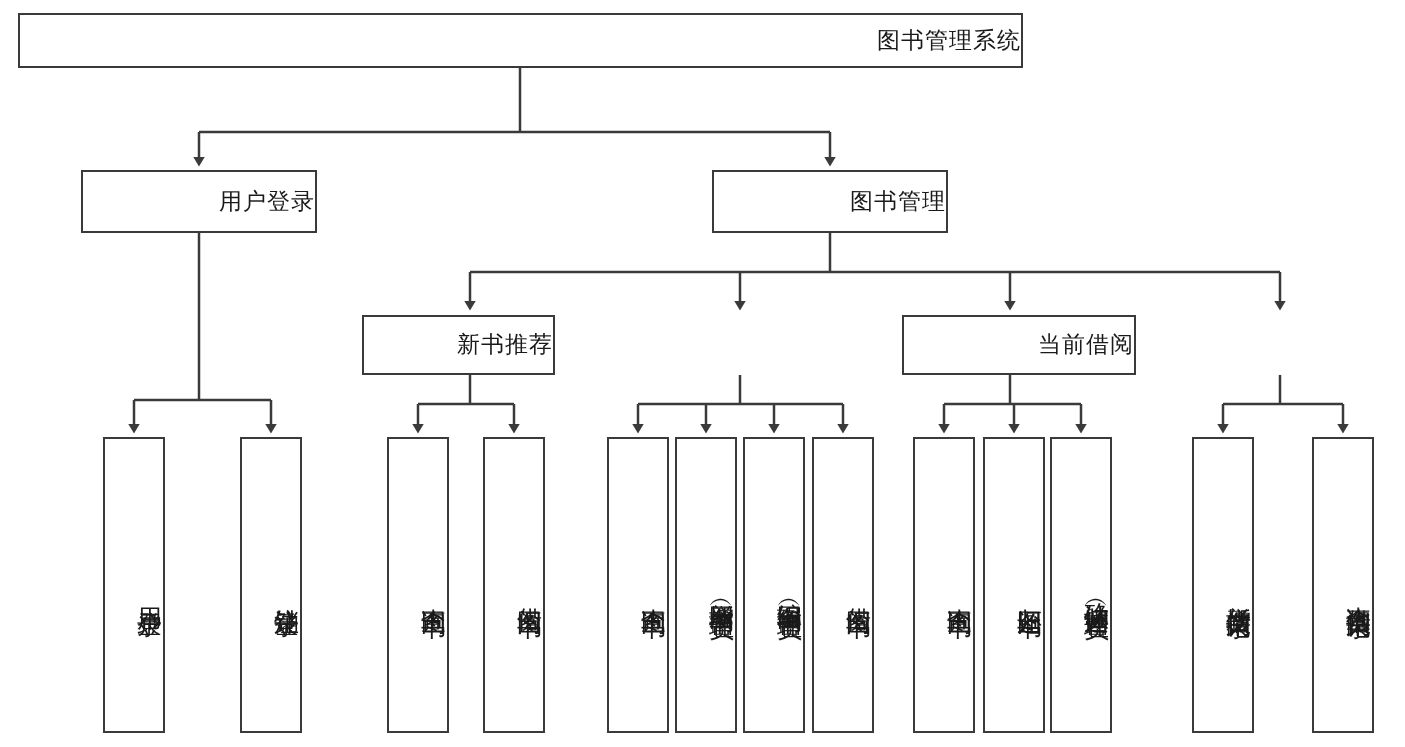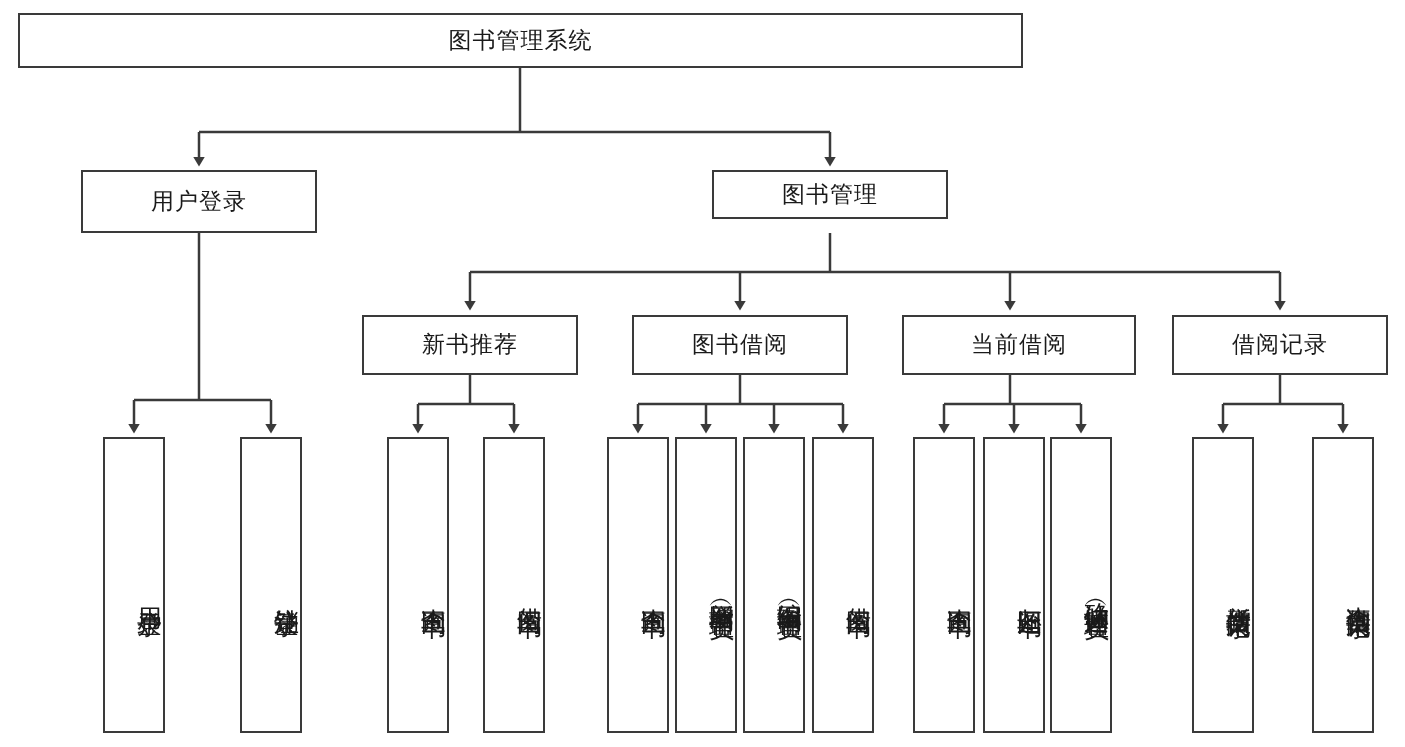--- a/index.html
+++ b/index.html
@@ -17,21 +17,21 @@
     background: #ffffff;
     overflow: hidden;
   }
   .node {
     position: absolute;
     box-sizing: border-box;
     border: 2.5px solid #3a3a3a;
     background: #ffffff;
     display: flex;
     align-items: center;
-    justify-content: center;
+    justify-content: flex-end;
     color: #1a1a1a;
   }
   .node.horiz {
     font-size: 23px;
     letter-spacing: 1px;
     line-height: 1.2;
   }
   .node.vert {
     writing-mode: vertical-rl;
     text-orientation: upright;
@@ -120,35 +120,29 @@
     </g>
   </svg>
 
   <div class="node horiz" id="root-node" style="left: 18px; top: 13px; width: 1005px; height: 55px;">
     <span>图书管理系统</span>
   </div>
 
   <div class="node horiz" id="l2-0" style="left: 81px; top: 170px; width: 236px; height: 63px;">
     <span>用户登录</span>
   </div>
-  <div class="node horiz" id="l2-1" style="left: 712px; top: 170px; width: 236px; height: 49px;">
+  <div class="node horiz" id="l2-1" style="left: 712px; top: 170px; width: 236px; height: 63px;">
     <span>图书管理</span>
   </div>
 
-  <div class="node horiz" id="l3-0" style="left: 362px; top: 315px; width: 216px; height: 60px;">
+  <div class="node horiz" id="l3-0" style="left: 362px; top: 315px; width: 193px; height: 60px;">
     <span>新书推荐</span>
-  </div>
-  <div class="node horiz" id="l3-1" style="left: 632px; top: 315px; width: 216px; height: 60px;">
-    <span>图书借阅</span>
   </div>
   <div class="node horiz" id="l3-2" style="left: 902px; top: 315px; width: 234px; height: 60px;">
     <span>当前借阅</span>
-  </div>
-  <div class="node horiz" id="l3-3" style="left: 1172px; top: 315px; width: 216px; height: 60px;">
-    <span>借阅记录</span>
   </div>
 
   <div class="node vert" id="lf-0" style="left: 103px; top: 437px; width: 62px; height: 296px;">
     <span class="vtext">用户登录</span>
   </div>
   <div class="node vert" id="lf-1" style="left: 240px; top: 437px; width: 62px; height: 296px;">
     <span class="vtext">注销登录</span>
   </div>
   <div class="node vert" id="lf-2" style="left: 387px; top: 437px; width: 62px; height: 296px;">
     <span class="vtext">查询图书</span>

